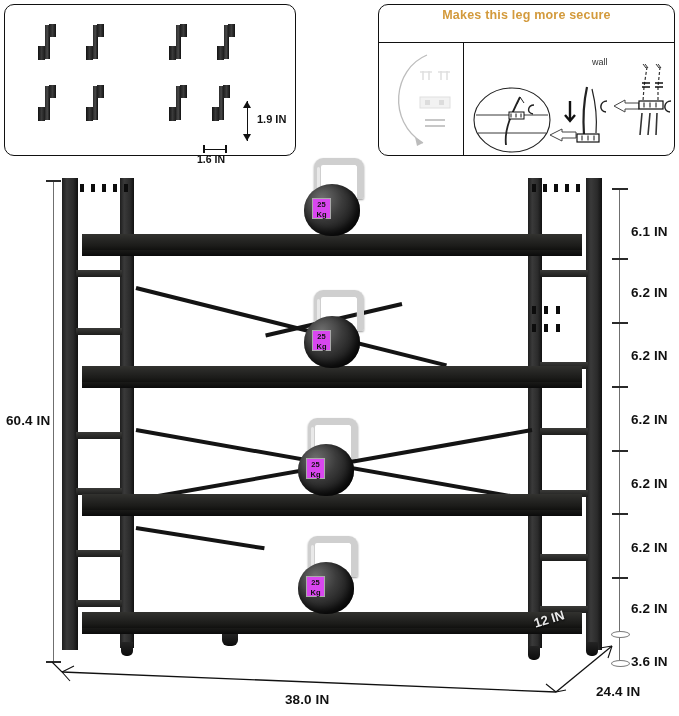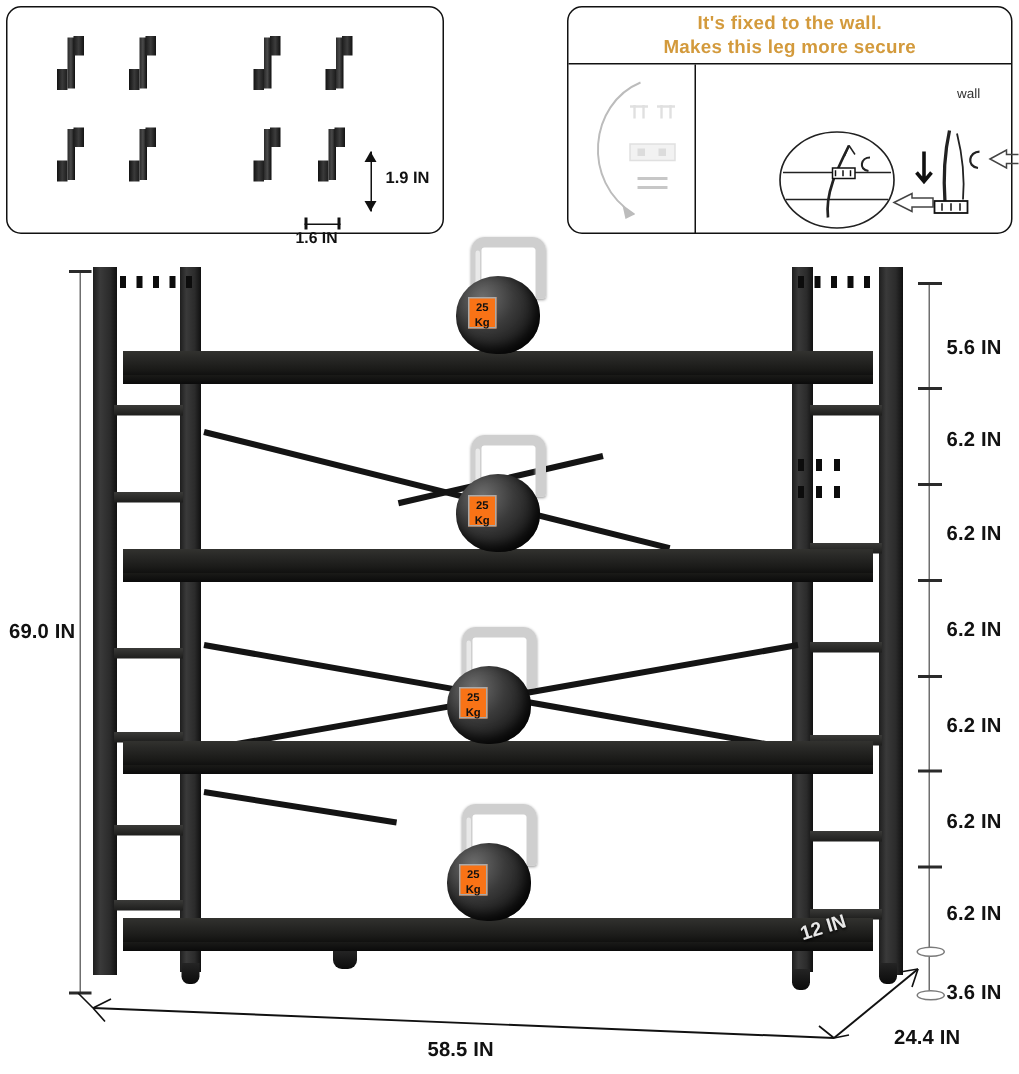--- a/index.html
+++ b/index.html
@@ -30,21 +30,21 @@
     letter-spacing:.2px;
     border-bottom:1.2px solid #111;
   }
   #hooks-panel .panel-title{
     font-size:17px;line-height:26px;height:27px;padding-top:1px;
   }
   #wall-panel .panel-title{
     font-size:12.5px;line-height:15.5px;height:38px;padding-top:3px;font-weight:600;
   }
 
-  .panel-body{position:relative;width:100%;gap:46px;}
+  .panel-body{position:relative;width:100%;}
   #hooks-panel .panel-body{height:124px;}
   #wall-panel .panel-body{height:113px;display:flex;}
 
   
   .hooks-grid{
     position:absolute;left:0;top:0;right:0;bottom:0;
   }
   .hook{
     position:absolute;width:21px;height:38px;
   }
@@ -140,21 +140,21 @@
     content:"";position:absolute;left:-4px;top:2px;width:3px;height:26px;
     background:rgba(255,255,255,.55);border-radius:2px;
   }
   .kb .bell{
     position:absolute;left:4px;top:26px;width:56px;height:52px;border-radius:50% 50% 48% 48%;
     background:radial-gradient(ellipse at 32% 28%, #6e6e6e 0%, #3b3b3b 38%, #1c1c1c 70%, #070707 100%);
     box-shadow:inset -3px -4px 8px rgba(0,0,0,.8);
   }
   .kb .tag{
     position:absolute;left:12px;top:40px;width:19px;height:21px;
-    background:#f97316;border:.6px solid #aaa;
+    background:#d946ef;border:.6px solid #aaa;
     font-size:7.5px;line-height:9.5px;font-weight:700;color:#111;
     text-align:center;padding-top:1px;box-sizing:border-box;
   }
 
   
   .dimline-v{position:absolute;width:1.3px;background:#6f6f6f;}
   .tick{position:absolute;height:1.6px;background:#2a2a2a;}
   .dimtext{position:absolute;font-size:13.5px;font-weight:700;color:#111;white-space:nowrap;letter-spacing:.1px;}
   .ellipse-cap{
     position:absolute;width:17px;height:5px;border:1.2px solid #7a7a7a;border-radius:50%;background:#fff;
@@ -222,21 +222,20 @@
     <div class="hook-dim-h">
       <span class="line"></span>
         <span class="cap-l"></span>
         <span class="cap-r"></span>
     </div>
     <div class="hook-dim-h-label">1.6 IN</div>
   </div>
 
   <div class="panel" id="wall-panel">
     <div class="panel-title">
-      <div>It's fixed to the wall.</div>
       <div>Makes this leg more secure</div>
     </div>
     <div class="panel-body">
 
       <div class="wall-left">
         <svg width="84" height="113" style="position:absolute;left:0;top:0;">
           <path d="M48 12 C 14 26, 8 78, 44 100" stroke="#bcbcbc" stroke-width="1.3" fill="none"></path>
           <polygon points="44,100 36,94 38,103" fill="#bcbcbc"></polygon>
         </svg>
         <div class="ghost" style="left:40px;top:24px;">
@@ -405,50 +404,50 @@
     </div>
 
     <div class="rot12" style="left:472px;top:438px;transform:rotate(-17deg);">
       <span style="font-size:13px;font-weight:700;color:#e8e8e8;text-shadow:0 1px 2px #000;white-space:nowrap;">12 IN</span>
     </div>
   </div>
 
   <div class="dimline-v" style="left:53px;top:180px;height:482px;"></div>
   <div class="tick" style="left:46px;top:180px;width:15px;"></div>
   <div class="tick" style="left:46px;top:661px;width:15px;"></div>
-  <div class="dimtext" style="left:6px;top:413px;">69.0 IN</div>
+  <div class="dimtext" style="left:6px;top:413px;">60.4 IN</div>
 
   <div class="dimline-v" style="left:619px;top:188px;height:474px;"></div>
 
   <div class="tick" style="left:612px;top:188px;width:16px;"></div>
   <div class="tick" style="left:612px;top:258px;width:16px;"></div>
   <div class="tick" style="left:612px;top:322px;width:16px;"></div>
   <div class="tick" style="left:612px;top:386px;width:16px;"></div>
   <div class="tick" style="left:612px;top:450px;width:16px;"></div>
   <div class="tick" style="left:612px;top:513px;width:16px;"></div>
   <div class="tick" style="left:612px;top:577px;width:16px;"></div>
   <div class="ellipse-cap" style="left:611px;top:631px;"></div>
   <div class="ellipse-cap" style="left:611px;top:660px;"></div>
 
-  <div class="dimtext" style="left:631px;top:224px;">5.6 IN</div>
+  <div class="dimtext" style="left:631px;top:224px;">6.1 IN</div>
   <div class="dimtext" style="left:631px;top:285px;">6.2 IN</div>
   <div class="dimtext" style="left:631px;top:348px;">6.2 IN</div>
   <div class="dimtext" style="left:631px;top:412px;">6.2 IN</div>
   <div class="dimtext" style="left:631px;top:476px;">6.2 IN</div>
   <div class="dimtext" style="left:631px;top:540px;">6.2 IN</div>
   <div class="dimtext" style="left:631px;top:601px;">6.2 IN</div>
   <div class="dimtext" style="left:631px;top:654px;">3.6 IN</div>
 
   <svg width="679" height="716" style="position:absolute;left:0;top:0;pointer-events:none;">
 
     <path d="M62 672 L556 692" stroke="#111" stroke-width="1.3" fill="none"></path>
     <path d="M62 672 L52 662" stroke="#111" stroke-width="1.1" fill="none"></path>
     <path d="M62 672 L74 666 M62 672 L70 681" stroke="#111" stroke-width="1.1" fill="none"></path>
 
     <path d="M556 692 L612 646" stroke="#111" stroke-width="1.3" fill="none"></path>
     <path d="M612 646 L600 648 M612 646 L608 658" stroke="#111" stroke-width="1.1" fill="none"></path>
     <path d="M556 692 L546 684 M556 692 L566 690" stroke="#111" stroke-width="1.1" fill="none"></path>
   </svg>
 
-  <div class="dimtext" style="left:285px;top:692px;">58.5 IN</div>
+  <div class="dimtext" style="left:285px;top:692px;">38.0 IN</div>
   <div class="dimtext" style="left:596px;top:684px;">24.4 IN</div>
 
 </div>
 
 </body></html>

